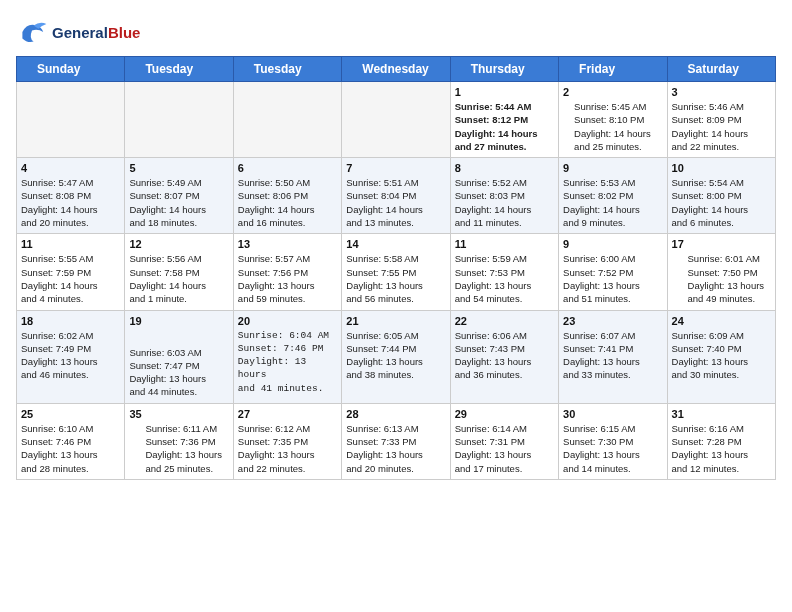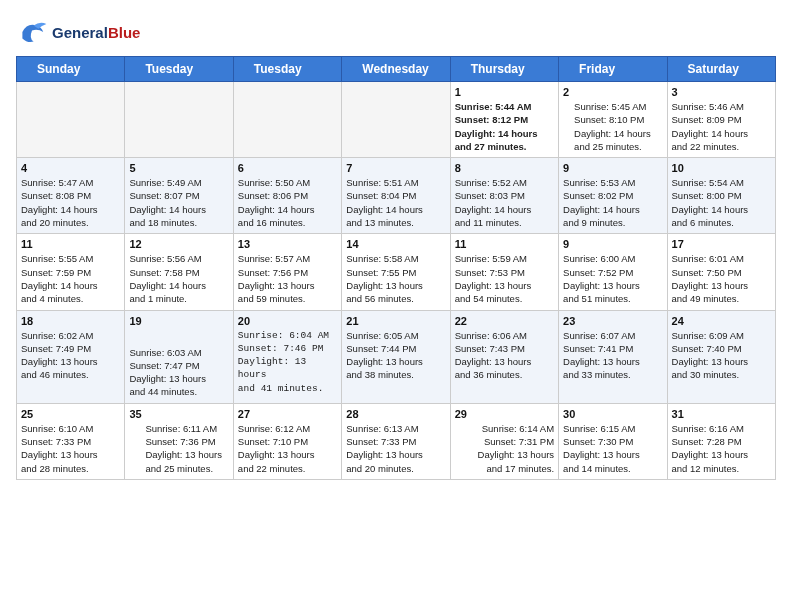--- a/index.html
+++ b/index.html
@@ -230,21 +230,21 @@
         </td>
         <td>
           <div class="day-number">9</div>
           <div class="day-info" style="white-space: pre-line;">Sunrise: 6:00 AM
 Sunset: 7:52 PM
 Daylight: 13 hours
 and 51 minutes.</div>
         </td>
         <td>
           <div class="day-number">17</div>
-          <div class="day-info" style="white-space: pre-line;">Sunrise: 6:01 AM
+          <div class="day-info" style="white-space: pre-line; margin-left: 16px;">Sunrise: 6:01 AM
 Sunset: 7:50 PM
 Daylight: 13 hours
 and 49 minutes.</div>
         </td>
       </tr>
       <tr class="row-even">
         <td>
           <div class="day-number">18</div>
           <div class="day-info" style="white-space: pre-line;">Sunrise: 6:02 AM
 Sunset: 7:49 PM
@@ -291,48 +291,48 @@
           <div class="day-info" style="white-space: pre-line;">Sunrise: 6:09 AM
 Sunset: 7:40 PM
 Daylight: 13 hours
 and 30 minutes.</div>
         </td>
       </tr>
       <tr class="row-odd">
         <td>
           <div class="day-number">25</div>
           <div class="day-info" style="white-space: pre-line;">Sunrise: 6:10 AM
-Sunset: 7:33 PM
+Sunset: 7:46 PM
 Daylight: 13 hours
 and 28 minutes.</div>
         </td>
         <td>
           <div class="day-number">35</div>
           <div class="day-info" style="white-space: pre-line; margin-left: 16px;">Sunrise: 6:11 AM
 Sunset: 7:36 PM
 Daylight: 13 hours
 and 25 minutes.</div>
         </td>
         <td>
           <div class="day-number">27</div>
           <div class="day-info" style="white-space: pre-line;">Sunrise: 6:12 AM
-Sunset: 7:10 PM
+Sunset: 7:35 PM
 Daylight: 13 hours
 and 22 minutes.</div>
         </td>
         <td>
           <div class="day-number">28</div>
           <div class="day-info" style="white-space: pre-line;">Sunrise: 6:13 AM
 Sunset: 7:33 PM
 Daylight: 13 hours
 and 20 minutes.</div>
         </td>
         <td>
           <div class="day-number">29</div>
-          <div class="day-info" style="white-space: pre-line; text-align: right;">Sunrise: 6:14 AM
+          <div class="day-info" style="white-space: pre-line;">Sunrise: 6:14 AM
 Sunset: 7:31 PM
 Daylight: 13 hours
 and 17 minutes.</div>
         </td>
         <td>
           <div class="day-number">30</div>
           <div class="day-info" style="white-space: pre-line;">Sunrise: 6:15 AM
 Sunset: 7:30 PM
 Daylight: 13 hours
 and 14 minutes.</div>

